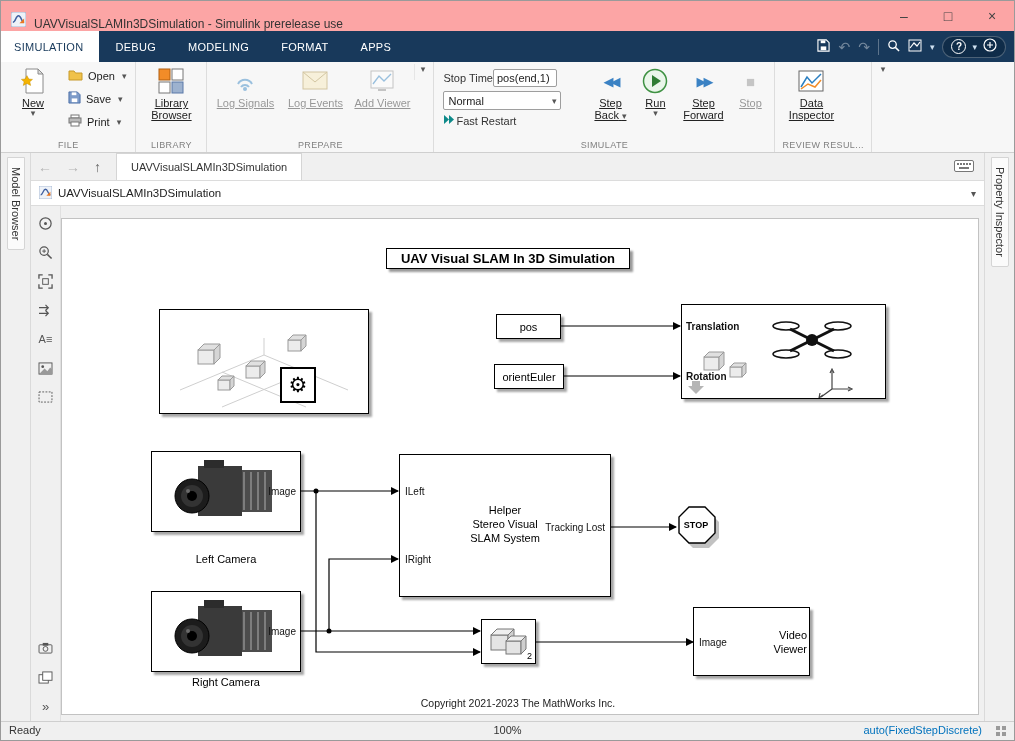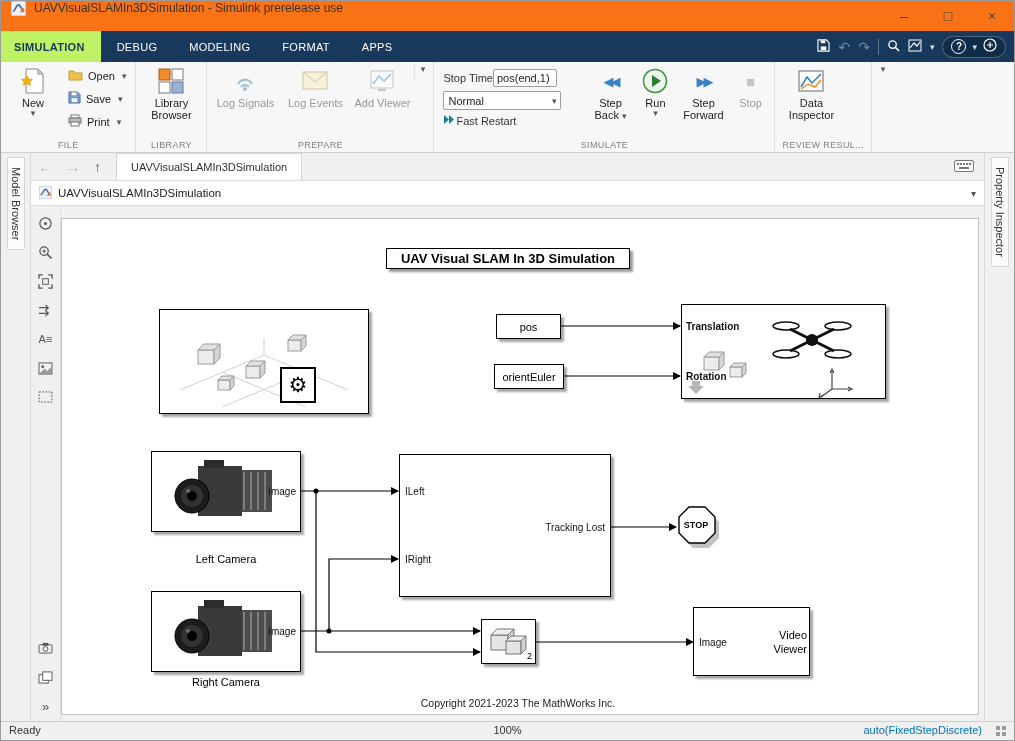--- a/index.html
+++ b/index.html
@@ -1,49 +1,49 @@
 <!DOCTYPE html>
 <html><head>
 <meta charset="utf-8">
 <style>
   * { box-sizing: border-box; margin: 0; padding: 0; }
   html,body { width:1015px; height:741px; overflow:hidden;
     font-family:"Liberation Sans","DejaVu Sans",sans-serif; background:#fff; }
   .win { width:1015px; height:741px; border:1px solid #9a9a9a; display:flex; flex-direction:column; }
 
   
-  .titlebar { height:30px; background:#f97316; display:flex; align-items:flex-start; flex:0 0 auto; }
+  .titlebar { height:30px; background:#fca5a5; display:flex; align-items:flex-end; flex:0 0 auto; }
   .titlebar .app-ico { margin:0 8px 0 10px; }
   .titlebar .title { font-size:12px; color:#333; }
   .win-controls { margin-left:auto; display:flex; height:100%; }
   .win-btn { width:44px; display:flex; align-items:center; justify-content:center;
     font-size:14px; color:#444; cursor:default; }
 
   
   .tabstrip { height:31px; background:#18395b; display:flex; align-items:stretch; flex:0 0 auto; }
   .tab { padding:0 16px; font-size:11px; letter-spacing:.3px; color:#fff; display:flex; align-items:center; }
-  .tab.active { background:#bef264; color:#16385a; font-weight:bold;padding-left:13px; }
+  .tab.active { background:#ffffff; color:#16385a; font-weight:normal;padding-left:13px; }
   .qat { margin-left:auto; display:flex; align-items:center; gap:8px; padding-right:8px; color:#fff; }
   .qat .glyph { font-size:14px; color:rgba(255,255,255,.95); }
   .qat .dim { color:rgba(255,255,255,.4); }
   .qat-sep { width:1px; height:16px; background:rgba(255,255,255,.3); }
   .qat-pill { background:#0f2c49; border:1px solid rgba(255,255,255,.25); border-radius:11px;
     height:22px; display:flex; align-items:center; gap:6px; padding:0 8px; }
   .help-circle { width:15px; height:15px; border:1px solid #fff; border-radius:50%;
     display:flex; align-items:center; justify-content:center; font-size:10px; font-weight:bold; color:#fff; }
   .mini-chev { font-size:9px; color:#cfe0f0; }
 
   
   .ribbon { height:91px; background:#f7f7f7; border-bottom:1px solid #cfcfcf; display:flex; flex:0 0 auto; }
   .section { display:flex; flex-direction:column; border-right:1px solid #ddd; padding:2px 3px 0; }
   .sec-body { flex:1; display:flex; align-items:flex-start; }
   .sec-label { font-size:9px; color:#808080; text-align:center; padding:1px 4px 2px; letter-spacing:.4px; }
   .bigbtn { width:58px; display:flex; flex-direction:column; align-items:center;
     padding:4px 2px 1px; border-radius:3px; cursor:default; }
-  .bigbtn .lbl { font-size:11px; color:#222; text-align:center; line-height:12px; margin-top:3px; }
+  .bigbtn .lbl { font-size:11px; color:#222; text-align:center; line-height:12px; margin-top:3px;text-decoration:underline; }
   .bigbtn .chev { font-size:9px; color:#555; line-height:8px; }
   .dis { opacity:.45; }
   .file-col { display:flex; flex-direction:column; justify-content:center; }
   .smallbtn { display:flex; align-items:center; gap:5px; font-size:11px; color:#222; padding:0 6px; height:23px; }
   .smallbtn .chev { font-size:9px; color:#555; margin-left:2px; }
   .narrow-strip { width:16px; display:flex; align-items:flex-end; justify-content:center;
     padding-bottom:6px; border-left:1px solid #e6e6e6; }
   .narrow-strip .chev { font-size:9px; color:#555; }
   .sim-col { display:flex; flex-direction:column; gap:4px; padding:5px 6px 0; width:150px; }
   .sim-row { display:flex; align-items:center; font-size:11px; color:#333; }
@@ -581,20 +581,25 @@
                 <circle cx="36" cy="39" r="2" fill="#6a6a6a"></circle>
               </svg>
               <span class="port" style="right:4px; top:34px;">Image</span>
             </div>
             <div class="blk-caption" style="left:89px; top:457px; width:150px;">Right Camera</div>
 
             <div class="blk" style="left:337px; top:235px; width:212px; height:143px;">
               <span class="port" style="left:5px; top:31px;">ILeft</span>
               <span class="port" style="left:5px; top:99px;">IRight</span>
               <span class="port" style="right:5px; top:67px;">Tracking Lost</span>
+              <div class="helper-text">
+                <div>Helper</div>
+                <div>Stereo Visual</div>
+                <div>SLAM System</div>
+              </div>
             </div>
 
             <div class="stop-wrap">
               <svg width="44" height="44">
                 <polygon points="15,5 31,5 41,15 41,31 31,41 15,41 5,31 5,15" transform="translate(2,2)" fill="#9a9a9a" opacity=".6"></polygon>
                 <polygon points="13,2 29,2 39,12 39,28 29,38 13,38 3,28 3,12" fill="#fff" stroke="#000" stroke-width="1.4"></polygon>
               </svg>
               <div class="stop-label">STOP</div>
             </div>
 

